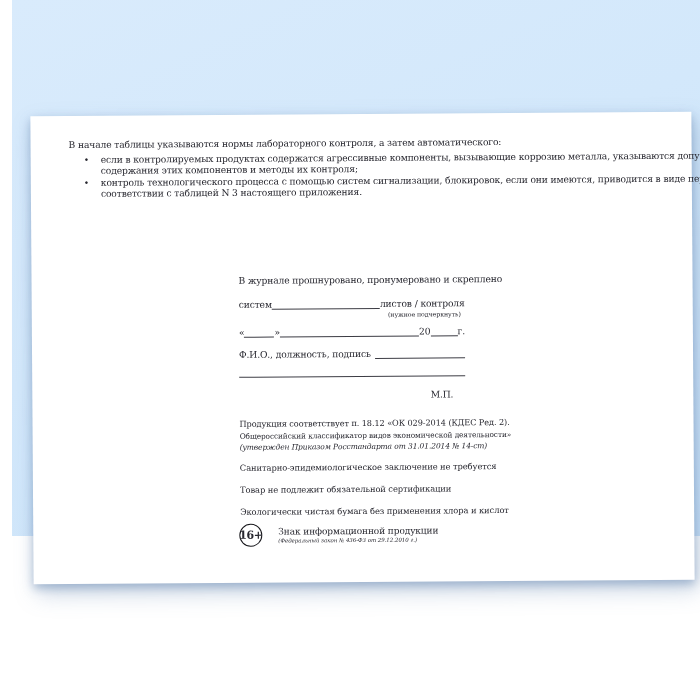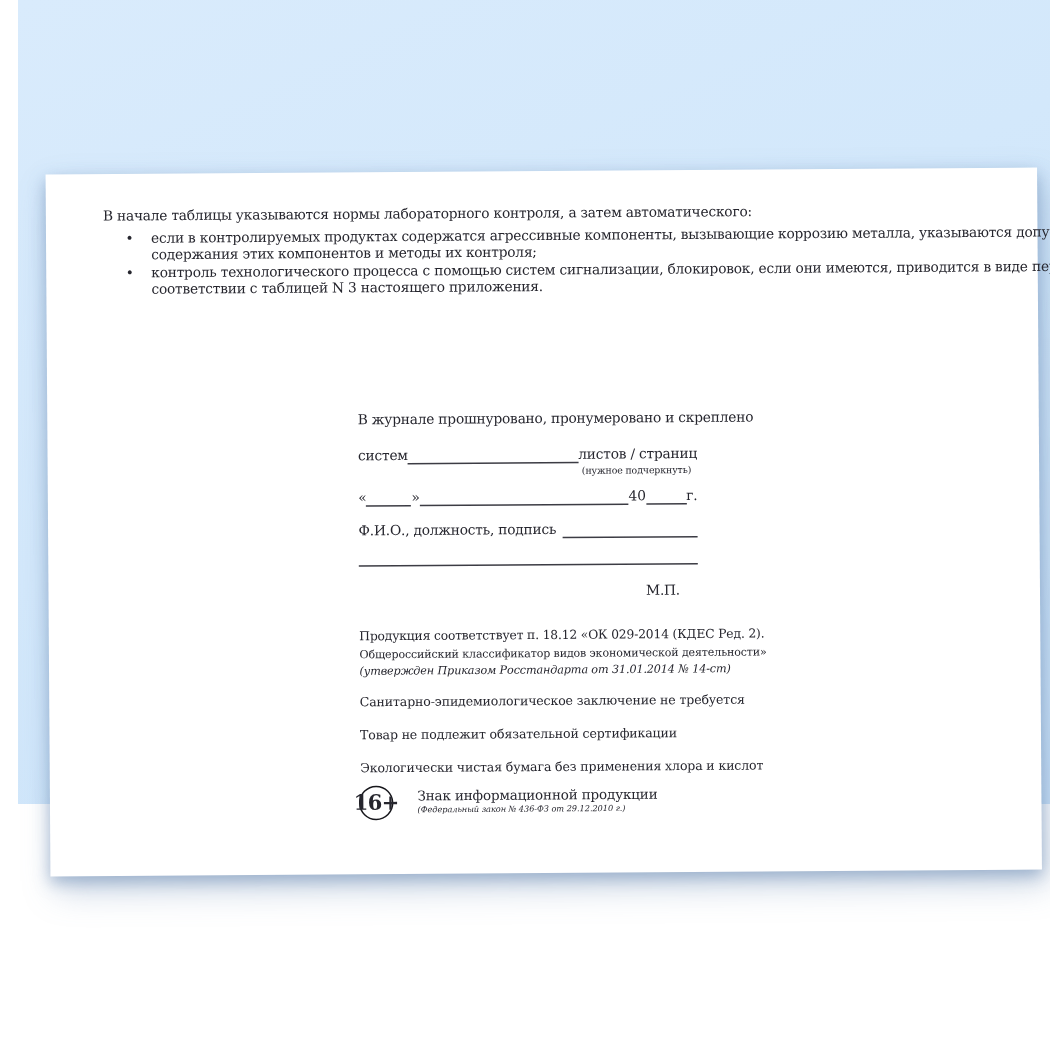--- a/index.html
+++ b/index.html
@@ -65,21 +65,21 @@
   .cert-1 { top: 370px; }
   .cert-2 { top: 392px; }
   
   .badge-row { position: absolute; left: 206px; top: 409px; display: flex; }
   .age-badge {
     width: 23px; height: 23px;
     border: 1.6px solid #17171c;
     border-radius: 50%;
     box-sizing: border-box;
     display: flex; align-items: center; justify-content: center;
-    font-size: 14px; font-weight: bold;
+    font-size: 11px; font-weight: bold;
     letter-spacing: -0.4px;
     flex: 0 0 auto;
   }
   .badge-text { margin-left: 16px; padding-top: 3px; }
   .badge-title { font-size: 9px; white-space: nowrap; letter-spacing: -0.1px; }
   .badge-law { font-size: 5.5px; font-style: italic; white-space: nowrap; letter-spacing: -0.05px; margin-top: 1px; }
 </style>
 </head>
 <body>
 
@@ -103,30 +103,30 @@
         </div>
       </div>
     </div>
 
     <div class="form-block">
       <div class="f-abs" style="top:0">В журнале прошнуровано, пронумеровано и скреплено</div>
 
       <div class="f-abs f-row" style="top:24px">
         <span>систем</span>
         <span class="fill"></span>
-        <span>листов / страниц</span>
+        <span>листов / контроля</span>
       </div>
       <div class="f-note">(нужное подчеркнуть)</div>
 
       <div class="f-abs f-row" style="top:52px">
         <span>«</span>
         <span class="fill fx" style="width:30px"></span>
         <span>»</span>
         <span class="fill"></span>
-        <span>40</span>
+        <span>20</span>
         <span class="fill fx" style="width:27px"></span>
         <span>г.</span>
       </div>
 
       <div class="f-abs f-row" style="top:74px">
         <span>Ф.И.О., должность, подпись</span>
         <span class="fill" style="margin-left:4px"></span>
       </div>
 
       <div class="full-line"></div>

